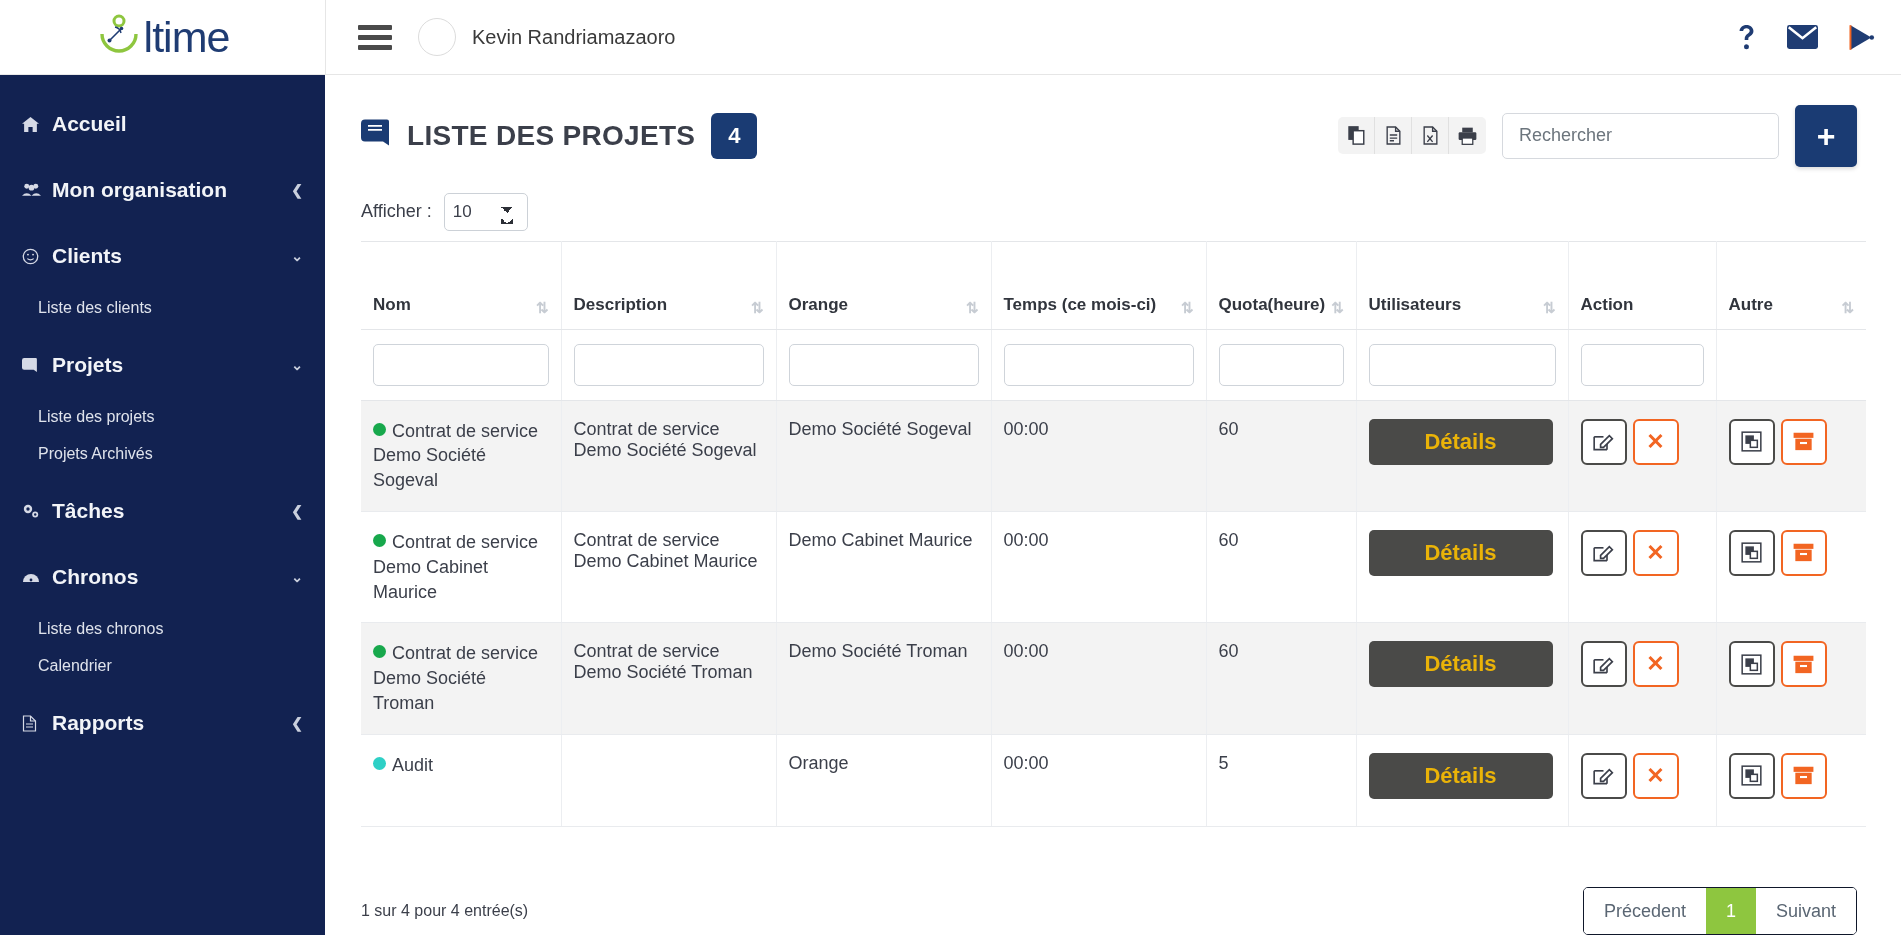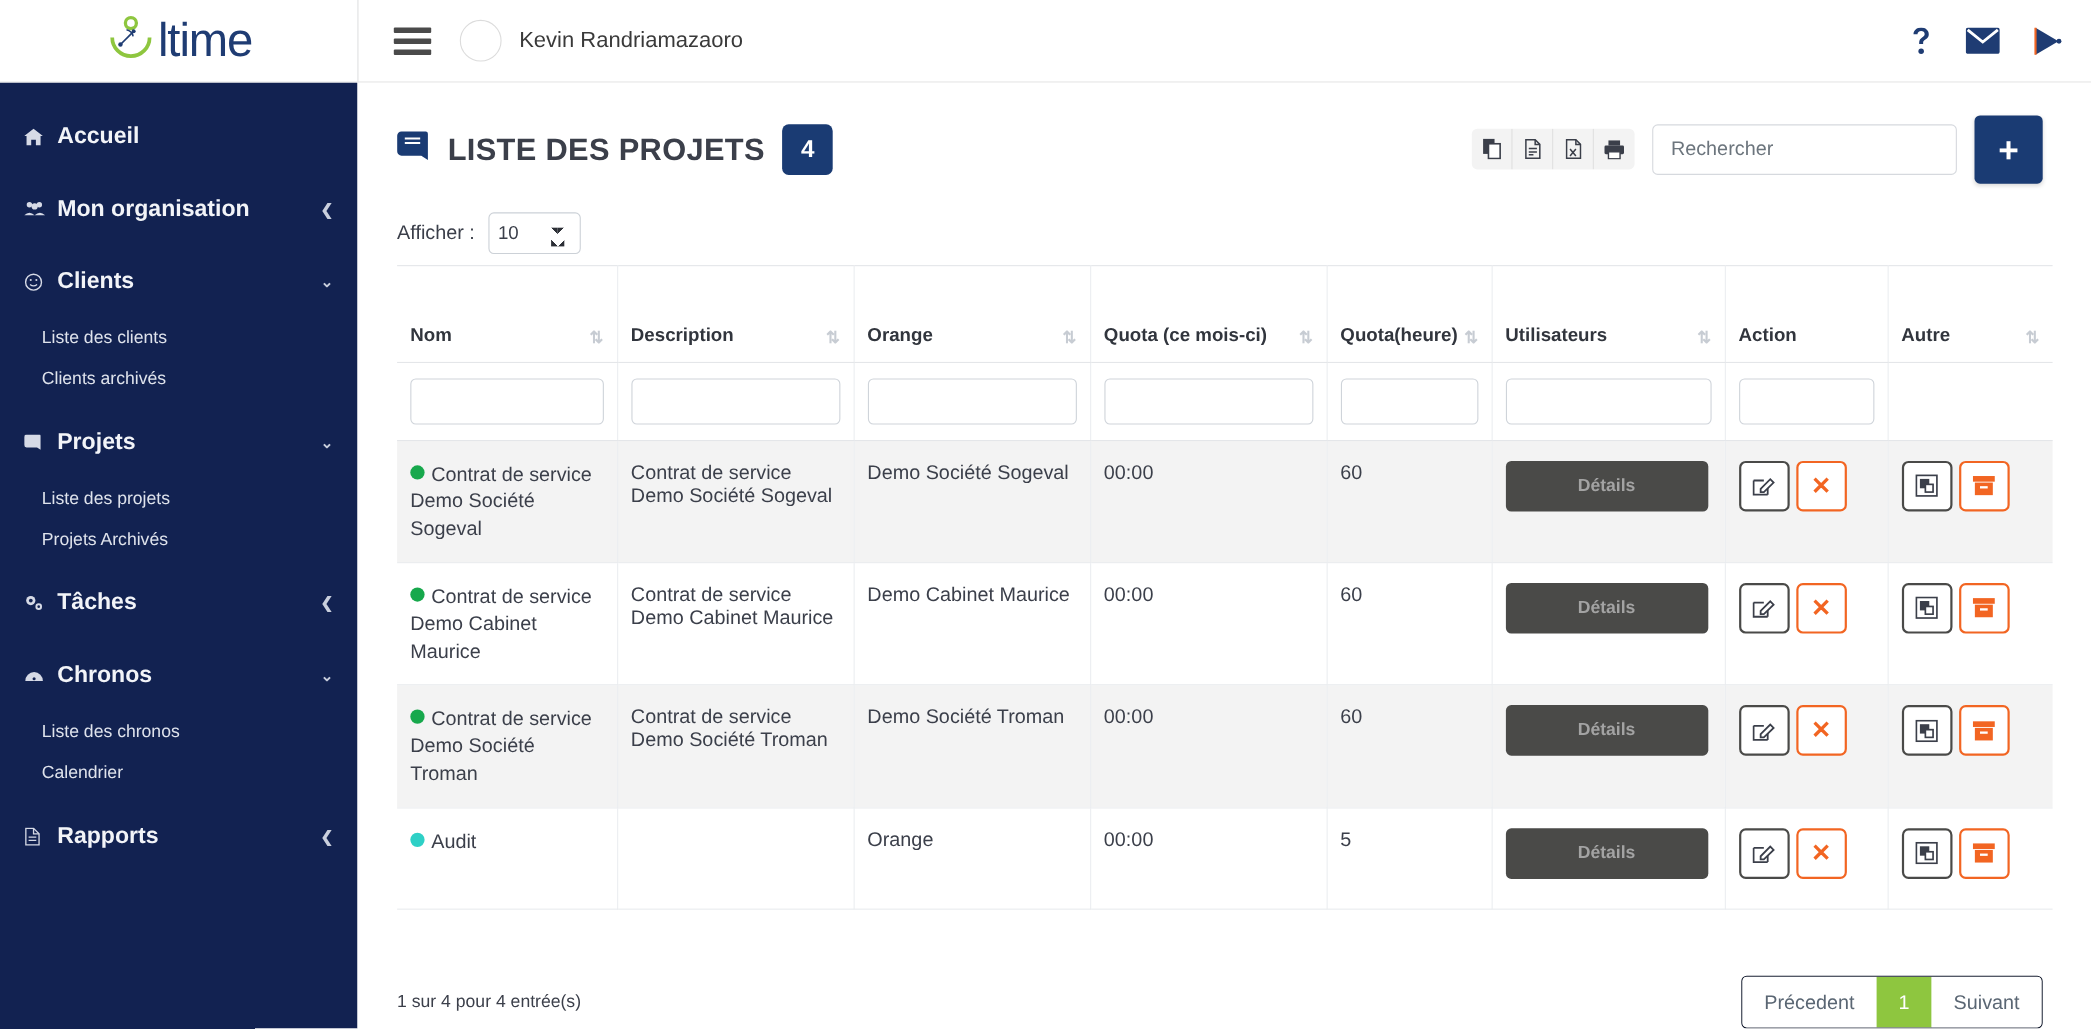--- a/index.html
+++ b/index.html
@@ -223,23 +223,23 @@
   }
   tbody.body-rows td:last-child { border-right: none; }
   tbody.body-rows tr.odd td { background: #f3f3f3; }
   tbody.body-rows tr.even td { background: #ffffff; }
 
   .dot { display: inline-block; width: 13px; height: 13px; border-radius: 50%; margin-right: 6px; vertical-align: 1px; }
   .name-cell { line-height: 1.38; }
 
   .details-btn {
     width: 100%; max-width: 184px;
-    background: #4a4a48; color: #a3a3a3;
+    background: #4a4a48; color: #eab308;
     border: none; border-radius: 5px;
-    height: 46px; font-size: 16px; font-weight: 700;
+    height: 46px; font-size: 22px; font-weight: 700;
     cursor: pointer; font-family: "Liberation Sans", sans-serif;
   }
   .btn-pair { display: flex; gap: 6px; }
   .sq-btn {
     width: 46px; height: 46px;
     border-radius: 6px; background: #fff;
     display: flex; align-items: center; justify-content: center;
     cursor: pointer;
   }
   .sq-dark { border: 2px solid #4a4a48; }
@@ -315,21 +315,20 @@
               <circle cx="5.6" cy="6.2" r=".9" fill="#d6dae6" stroke="none"></circle>
             <circle cx="10.4" cy="6.2" r=".9" fill="#d6dae6" stroke="none"></circle>
               <path d="M5 10 q3 2.4 6 0"></path>
           </svg>
         </span>
         <span class="nav-label">Clients</span>
         <span class="nav-caret">⌄</span>
       </div>
       <div class="sub-group">
         <div class="sub-item">Liste des clients</div>
-        <div class="sub-item">Clients archivés</div>
       </div>
 
       <div class="nav-item">
         <span class="nav-ico">
           <svg width="17" height="15" viewBox="0 0 16 14" fill="#d6dae6">
             <path d="M2 0 h11 a1 1 0 0 1 1 1 v12 l-3-2 H2 a2 2 0 0 1 -2-2 V2 a2 2 0 0 1 2-2z"></path>
           </svg>
         </span>
         <span class="nav-label">Projets</span>
         <span class="nav-caret">⌄</span>
@@ -498,21 +497,21 @@
                 </div>
               </th>
             <th>
                 <div class="th-in">
               <span>Orange</span>
               <span class="sort-ico">⇅</span>
                 </div>
               </th>
             <th>
                 <div class="th-in">
-              <span>Quota (ce mois-ci)</span>
+              <span>Temps (ce mois-ci)</span>
               <span class="sort-ico">⇅</span>
                 </div>
               </th>
             <th>
                 <div class="th-in">
               <span>Quota(heure)</span>
               <span class="sort-ico">⇅</span>
                 </div>
               </th>
             <th>

